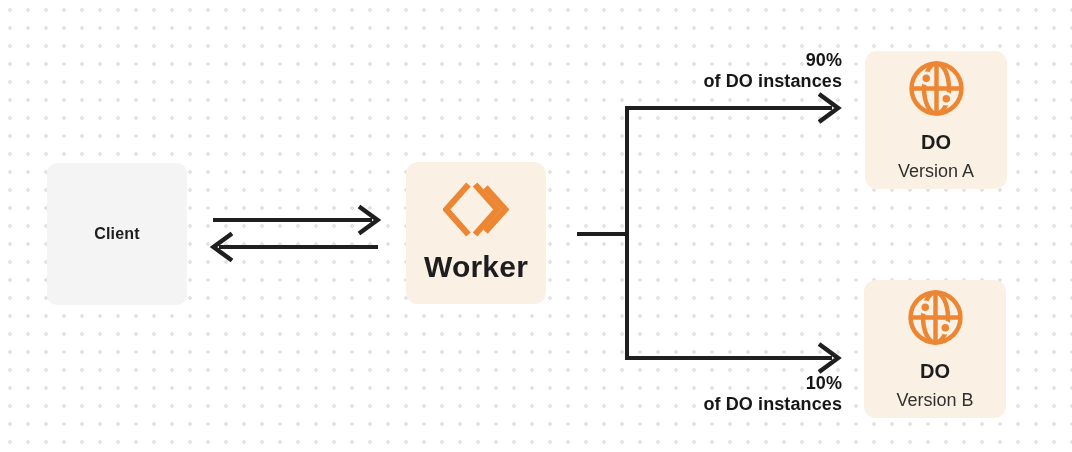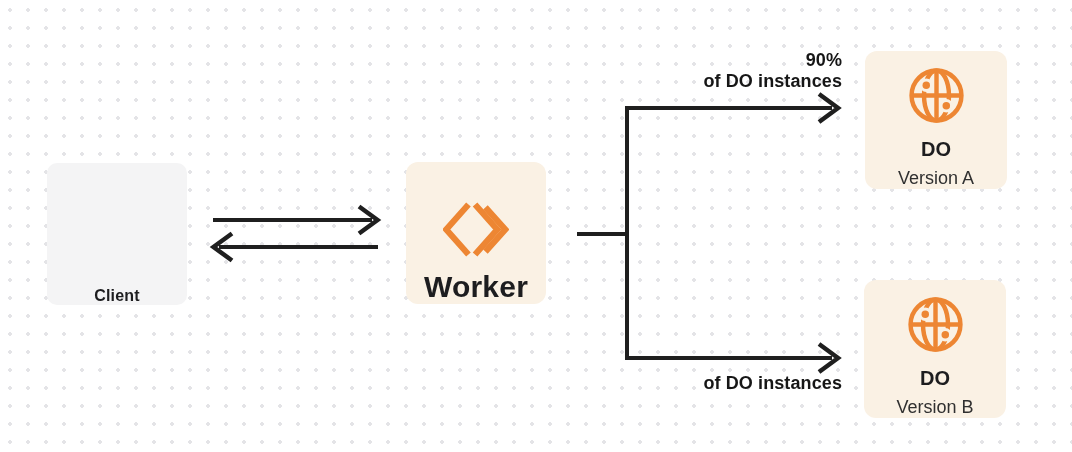--- a/index.html
+++ b/index.html
@@ -30,21 +30,21 @@
   .connectors{
     position:absolute;
     left:0;top:0;
     width:1072px;height:452px;
   }
   .node{
     position:absolute;
     display:flex;
     flex-direction:column;
     align-items:center;
-    justify-content:flex-end;
+    justify-content:center;
     box-sizing:border-box;
   }
   .node-client{
     left:47px;top:163px;width:140px;height:142px;
     background:var(--client_gray);
     border-radius:10px;
   }
   .node-client .node-label{
     font-size:16px;font-weight:bold;color:var(--text_dark);
     letter-spacing:0.2px;
@@ -160,16 +160,17 @@
     <span class="do-title">DO</span>
     <span class="do-subtitle">Version B</span>
   </div>
 
   <div class="edge-label edge-label-top">
     <div>90%</div>
     <div>of DO instances</div>
   </div>
 
   <div class="edge-label edge-label-bottom">
+    <div>10%</div>
     <div>of DO instances</div>
   </div>
 
 </div>
 
 </body></html>

